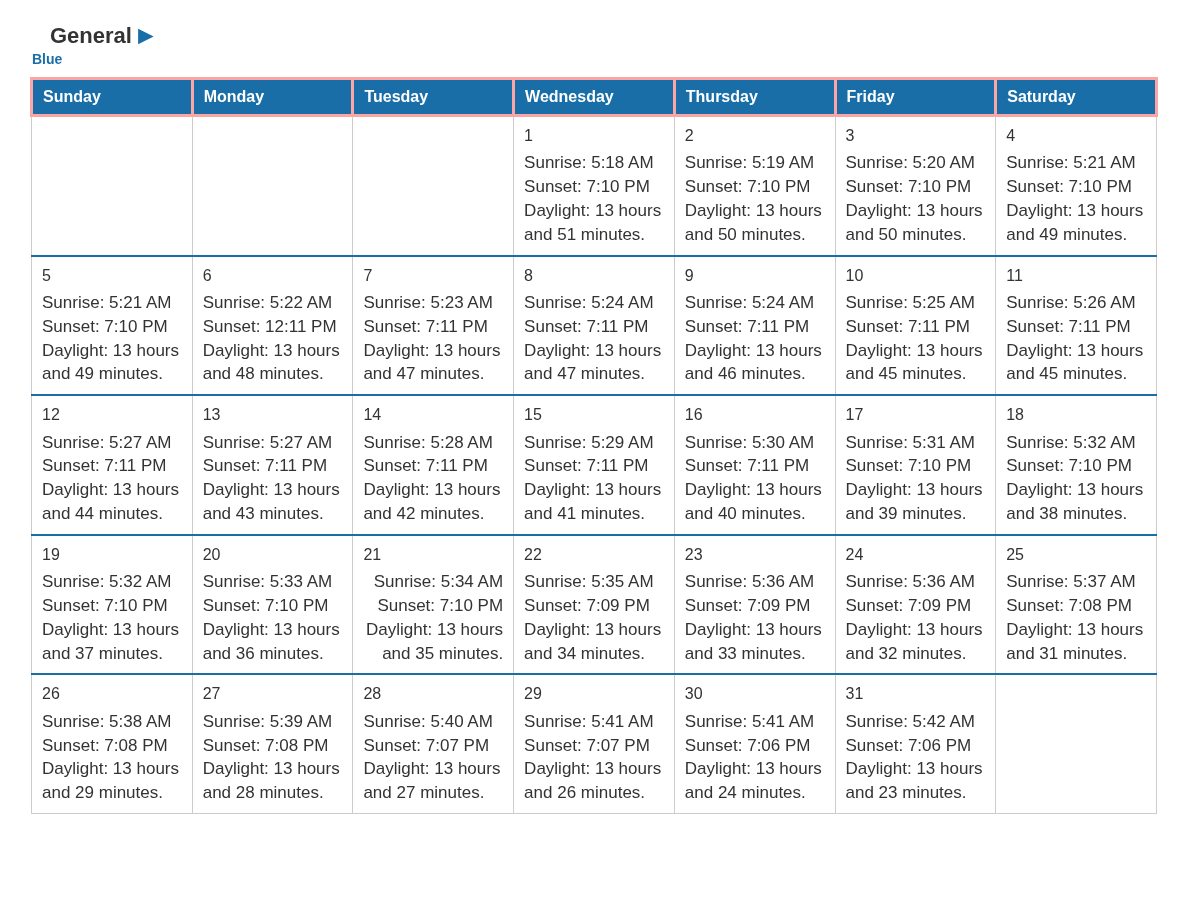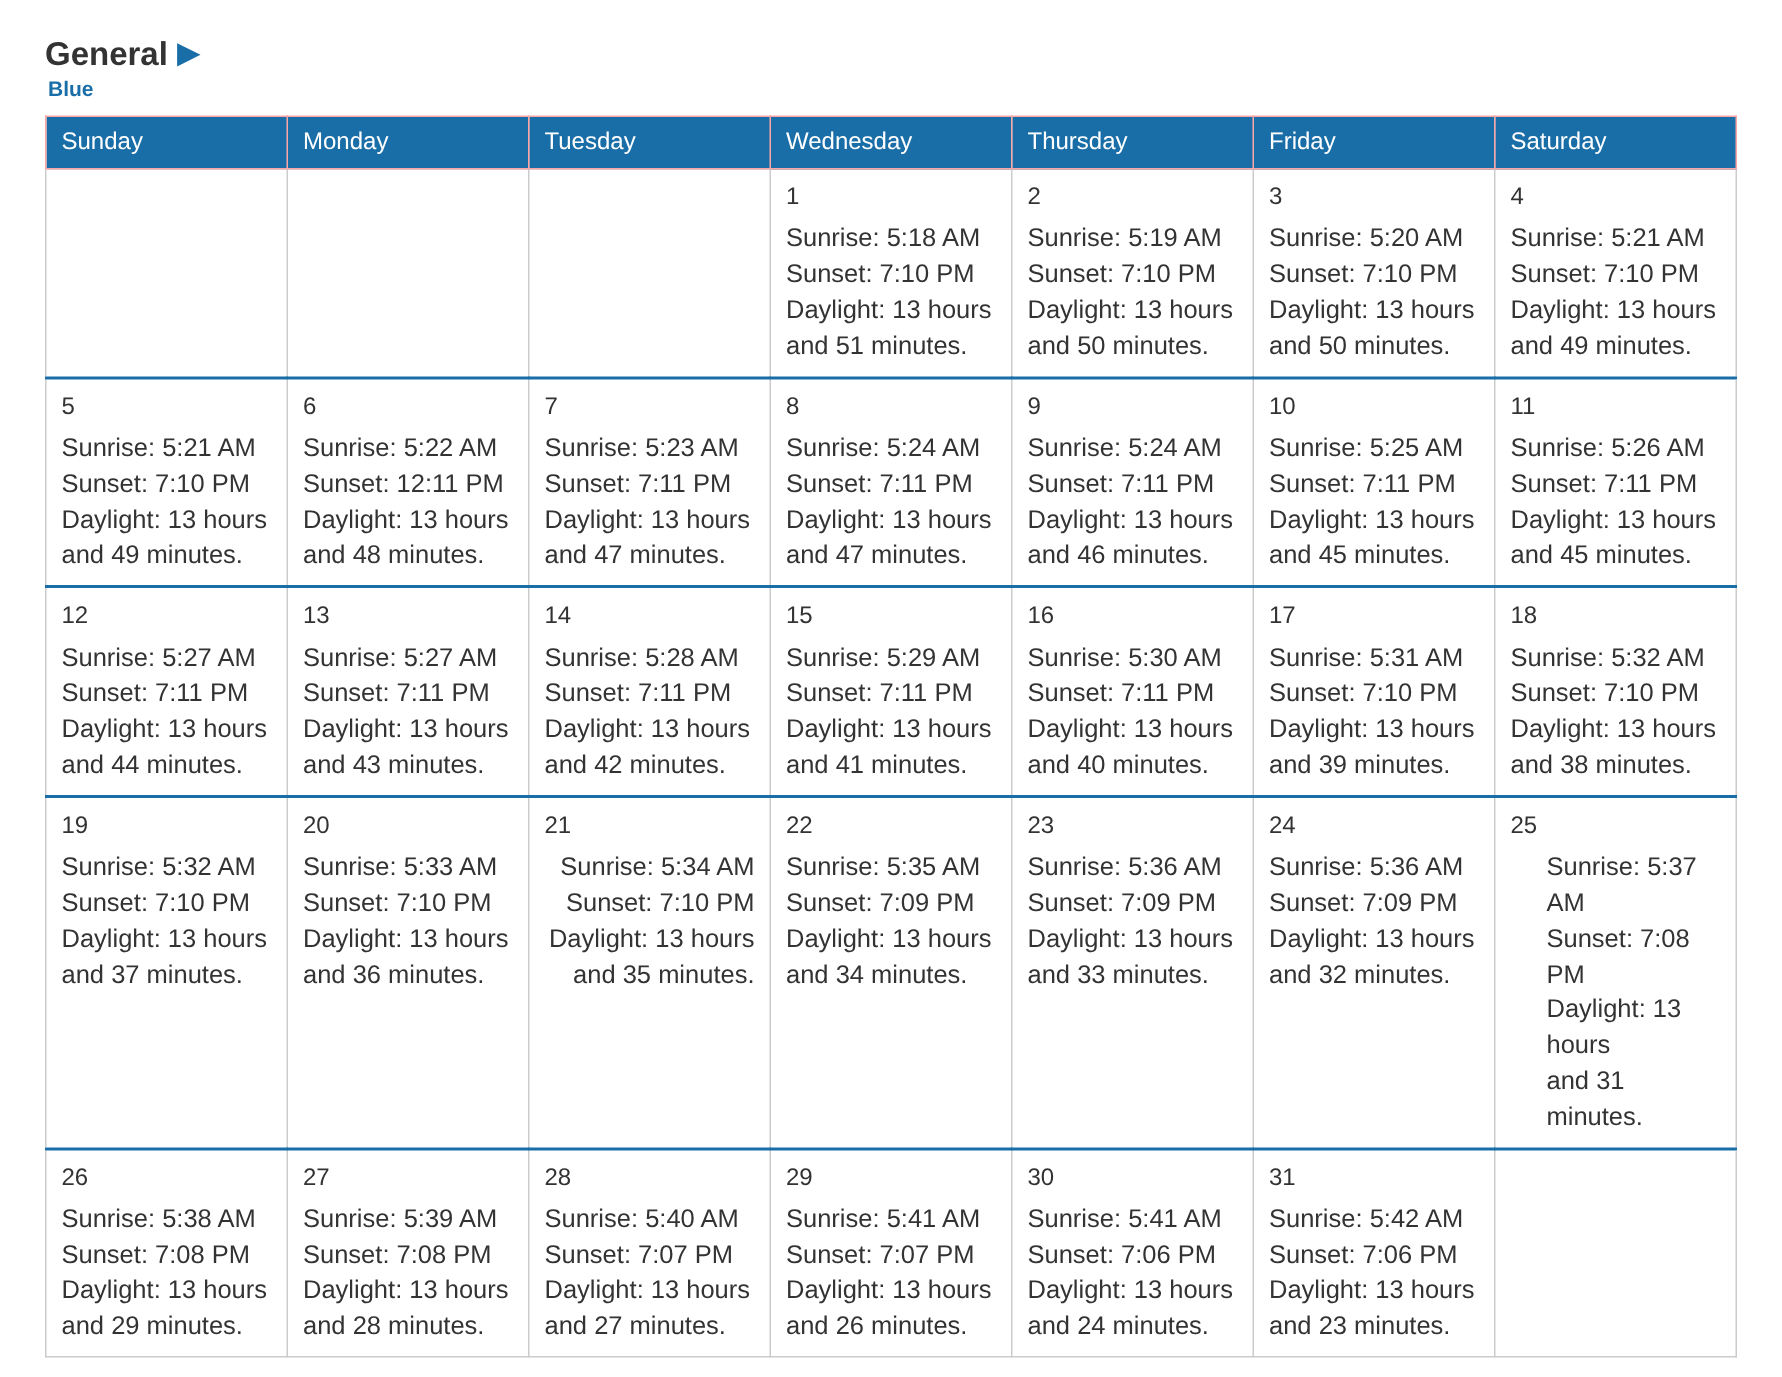--- a/index.html
+++ b/index.html
@@ -20,20 +20,21 @@
       display: flex;
       flex-direction: column;
       align-items: flex-start;
     }
     .logo-text {
       display: flex;
       align-items: center;
       font-size: 22px;
       font-weight: bold;
       color: #333;
+      margin-left: 20px;
     }
     .logo-general {
       color: #333;
       font-weight: bold;
     }
     .logo-arrow {
       color: #1a6ea8;
       font-size: 26px;
       margin: 0 1px;
     }
@@ -62,22 +63,22 @@
       border-collapse: collapse;
       border: 1px solid #ccc;
       margin-top: 10px;
     }
     .calendar th {
       background-color: #1a6ea8;
       color: #fff;
       padding: 8px 10px;
       text-align: left;
       font-size: 16px;
-      font-weight: normal;
-      border: 1px solid #fca5a5;
+      font-weight: bold;
+      border: 3px solid #fca5a5;
     }
     .calendar td {
       vertical-align: top;
       padding: 8px 10px;
       border: 1px solid #ccc;
       font-size: 13px;
       color: #333;
       width: 14.28%;
       min-height: 100px;
       line-height: 1.4;
@@ -298,21 +299,21 @@
         </td>
         <td>
           <span class="day-number">24</span>
           <div class="day-info" style="white-space: pre-line;">Sunrise: 5:36 AM
 Sunset: 7:09 PM
 Daylight: 13 hours
 and 32 minutes.</div>
         </td>
         <td>
           <span class="day-number">25</span>
-          <div class="day-info" style="white-space: pre-line; margin-left: 24px;">Sunrise: 5:37 AM
+          <div class="day-info" style="white-space: pre-line;">Sunrise: 5:37 AM
 Sunset: 7:08 PM
 Daylight: 13 hours
 and 31 minutes.</div>
         </td>
       </tr>
       <tr class="row-divider">
         <td>
           <span class="day-number">26</span>
           <div class="day-info" style="white-space: pre-line;">Sunrise: 5:38 AM
 Sunset: 7:08 PM

